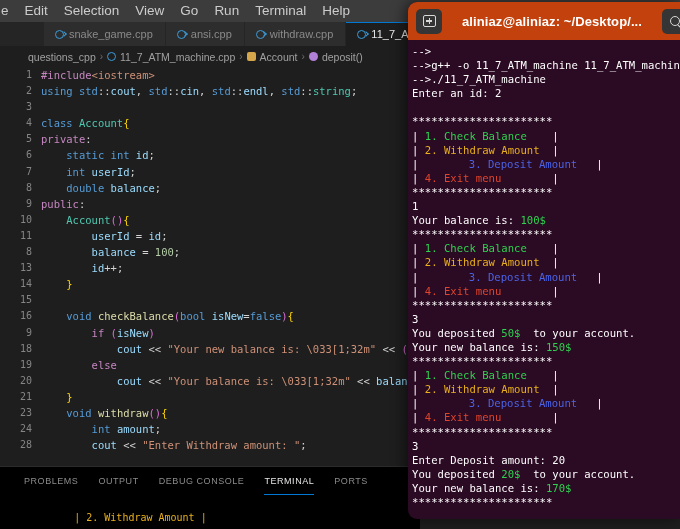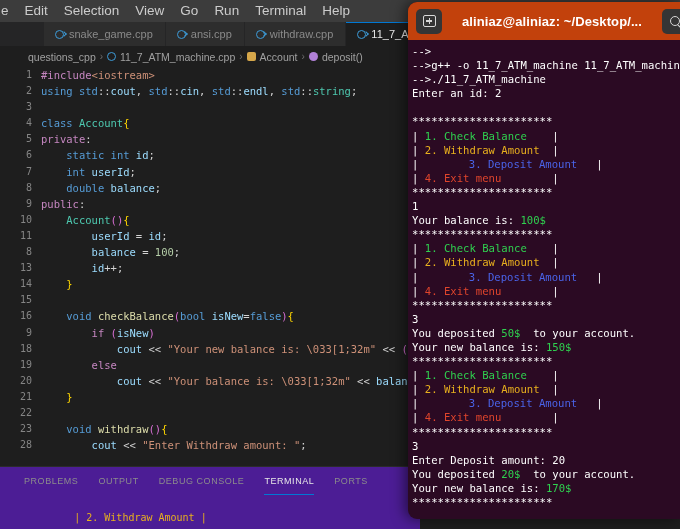--- a/index.html
+++ b/index.html
@@ -47,21 +47,21 @@
   .kw {color:#569cd6;}   
   .ty {color:#4ec9b0;}   
   .fn {color:#dcdcaa;}   
   .va {color:#9cdcfe;}   
   .st {color:#ce9178;}   
   .nu {color:#b5cea8;}
   .br {color:#ffd700;}
   .br2{color:#da70d6;}
   .pp {color:#c586c0;}
 
-  .panel{position:absolute;left:0;bottom:0;width:420px;height:62px;background:#4c1d95;border-top:1px solid #2b2b2b;}
+  .panel{position:absolute;left:0;bottom:0;width:420px;height:62px;background:#000000;border-top:1px solid #2b2b2b;}
   .paneltabs{display:flex;align-items:center;gap:0;height:28px;padding-left:14px;}
   .ptab{font-size:9px;letter-spacing:.55px;color:#8c8c8c;padding:0 10px;height:28px;display:flex;
         align-items:center;position:relative;white-space:nowrap;}
   .ptab.active{color:#e7e7e7;}
   .ptab.active:after{content:"";position:absolute;left:10px;right:10px;bottom:0;height:1px;background:#0078d4;}
   .panelbody{font-family:"DejaVu Sans Mono","Liberation Mono",monospace;font-size:10px;padding-left:14px;}
   .pline{white-space:pre;height:15px;line-height:15px;}
 
   
   .term{position:absolute;left:408px;top:2px;width:272px;height:517px;background:#2b0a23;
@@ -155,22 +155,22 @@
           <div class="cline"><span class="lnum">8</span><span class="ctext">        <span class="va">balance</span> = <span class="nu">100</span>;</span></div>
           <div class="cline"><span class="lnum">13</span><span class="ctext">        <span class="va">id</span>++;</span></div>
           <div class="cline"><span class="lnum">14</span><span class="ctext">    <span class="br">}</span></span></div>
           <div class="cline"><span class="lnum">15</span><span class="ctext"></span></div>
           <div class="cline"><span class="lnum">16</span><span class="ctext">    <span class="kw">void</span> <span class="fn">checkBalance</span><span class="br2">(</span><span class="kw">bool</span> <span class="va">isNew</span>=<span class="kw">false</span><span class="br2">)</span><span class="br">{</span></span></div>
           <div class="cline"><span class="lnum">9</span><span class="ctext">        <span class="k">if</span> <span class="br2">(</span><span class="va">isNew</span><span class="br2">)</span></span></div>
           <div class="cline"><span class="lnum">18</span><span class="ctext">            <span class="va">cout</span> &lt;&lt; <span class="st">"Your new balance is: \033[1;32m"</span> &lt;&lt; <span class="br2">(</span></span></div>
           <div class="cline"><span class="lnum">19</span><span class="ctext">        <span class="k">else</span></span></div>
           <div class="cline"><span class="lnum">20</span><span class="ctext">            <span class="va">cout</span> &lt;&lt; <span class="st">"Your balance is: \033[1;32m"</span> &lt;&lt; <span class="va">balan</span></span></div>
           <div class="cline"><span class="lnum">21</span><span class="ctext">    <span class="br">}</span></span></div>
-          <div class="cline"><span class="lnum">22</span><span class="ctext"></span></div>
           <div class="cline"><span class="lnum">23</span><span class="ctext">    <span class="kw">void</span> <span class="fn">withdraw</span><span class="br2">(</span><span class="br2">)</span><span class="br">{</span></span></div>
+          <div class="cline"><span class="lnum">24</span><span class="ctext">        <span class="kw">int</span> <span class="va">amount</span>;</span></div>
           <div class="cline"><span class="lnum">28</span><span class="ctext">        <span class="va">cout</span> &lt;&lt; <span class="st">"Enter Withdraw amount: "</span>;</span></div>
         </div>
     </div>
 
     <div class="panel">
       <div class="paneltabs" id="paneltabs">
           <div class="ptab">PROBLEMS</div>
           <div class="ptab">OUTPUT</div>
           <div class="ptab">DEBUG CONSOLE</div>
           <div class="ptab active">TERMINAL</div>

